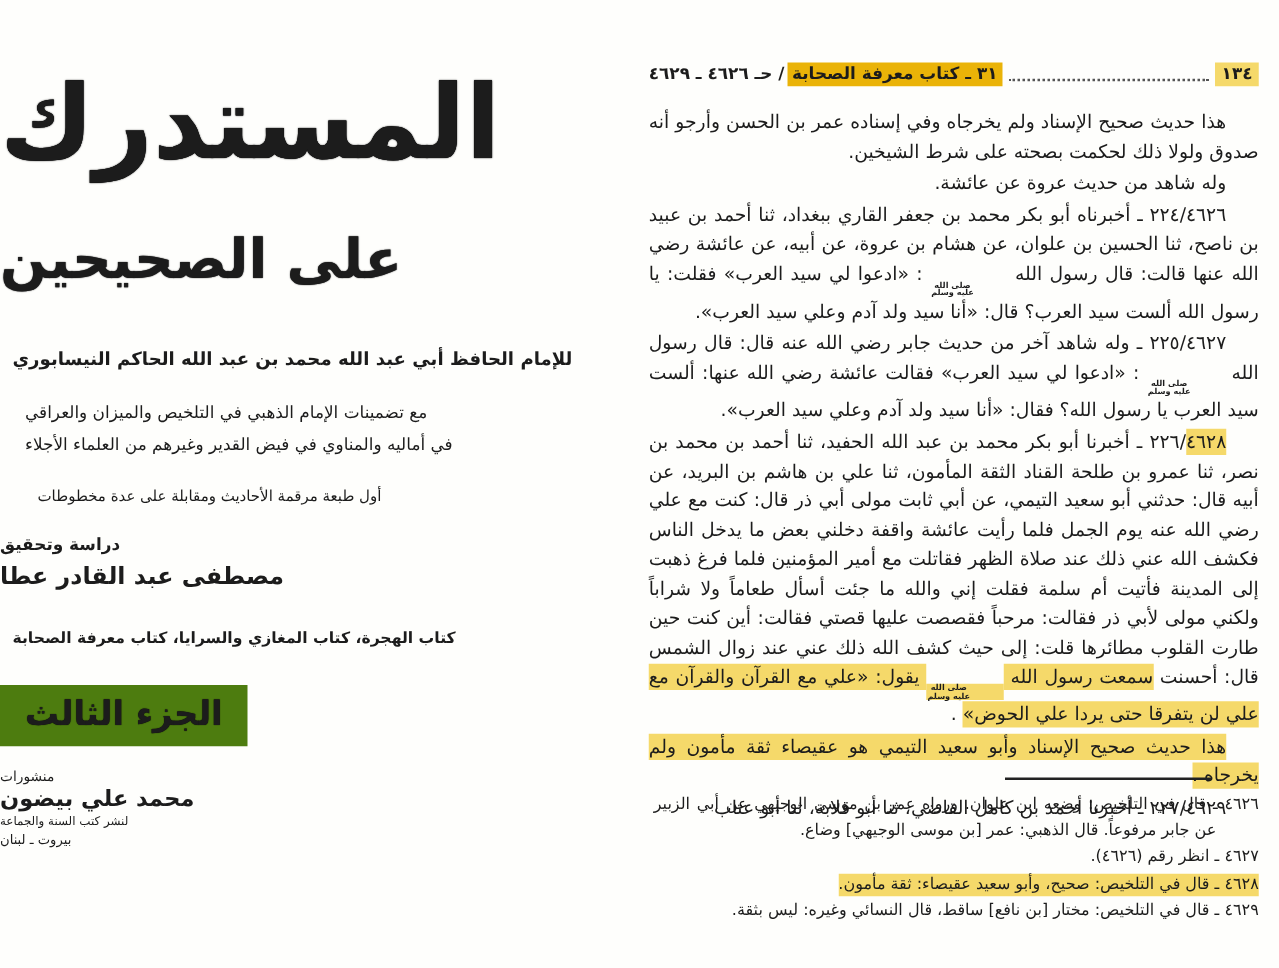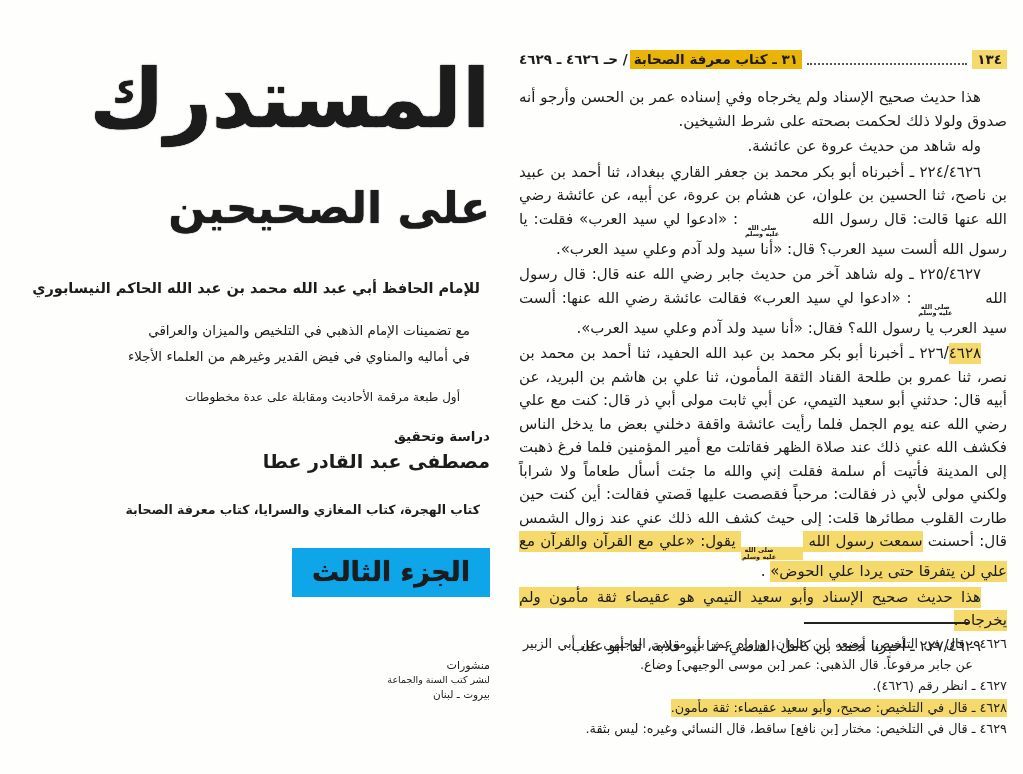--- a/index.html
+++ b/index.html
@@ -4,46 +4,46 @@
 <style>
   html,body{margin:0;padding:0;}
   body{
     width:1023px;height:774px;overflow:hidden;
     background:#ffffff;color:#1c1c1c;
     font-family:"DejaVu Sans",sans-serif;
   }
   .scan{position:relative;width:1023px;height:774px;background:#fefefc;}
 
   
-  .left-page{position:absolute;left:0;top:0;width:490px;height:638px;direction:rtl;text-align:right;}
+  .left-page{position:absolute;left:0;top:0;width:490px;height:638px;direction:rtl;text-align:left;}
   .book-title{
     position:absolute;top:52px;left:0;right:0;
     font-size:82px;line-height:1.15;font-weight:bold;
     text-shadow:0 0 1.3px #000,0 0 .5px #000;
     letter-spacing:-2px;
   }
   .book-subtitle{
     position:absolute;top:182px;left:0;right:0;
     font-size:44px;font-weight:bold;
     text-shadow:0 0 1px #000;
   }
   .author-line{position:absolute;top:280px;left:10px;right:10px;font-size:14.5px;font-weight:bold;}
   .subtitle1{position:absolute;top:322px;left:20px;right:20px;font-size:13.5px;}
   .subtitle2{position:absolute;top:348px;left:20px;right:20px;font-size:13.5px;}
   .edition-note{position:absolute;top:390px;left:30px;right:30px;font-size:12px;}
   .tahqiq-label{position:absolute;top:428px;left:0;right:0;font-size:13.5px;font-weight:bold;}
   .tahqiq-name{position:absolute;top:450px;left:0;right:0;font-size:19px;font-weight:bold;letter-spacing:-1px;}
   .contents-line{position:absolute;top:502px;left:10px;right:10px;font-size:12.5px;font-weight:bold;}
   .volume-wrap{position:absolute;top:548px;left:0;right:0;}
   .volume-badge{
-    display:inline-block;background:#0ea5e9;
+    display:inline-block;background:#4d7c0f;
     font-size:27px;font-weight:bold;padding:8px 20px 10px;
     text-shadow:0 0 .8px #000;
   }
-  .publisher-block{position:absolute;top:660px;left:0;right:0;line-height:1;}
+  .publisher-block{position:absolute;top:616px;left:0;right:0;line-height:1;}
   .pub1{font-size:11px;letter-spacing:2px;}
   .pub2{font-size:18px;font-weight:bold;margin-top:4px;letter-spacing:-1px;}
   .pub3{font-size:9.5px;margin-top:4px;}
   .pub4{font-size:21px;font-weight:bold;margin-top:3px;text-shadow:0 0 1px #000;}
   .pub5{font-size:10.5px;margin-top:4px;letter-spacing:1px;}
 
   
   .right-page{position:absolute;left:513px;top:0;width:500px;height:774px;direction:rtl;}
   .page-header{
     position:absolute;top:50px;right:6px;left:4px;
@@ -91,20 +91,21 @@
     <div class="subtitle2">في أماليه والمناوي في فيض القدير وغيرهم من العلماء الأجلاء</div>
     <div class="edition-note">أول طبعة مرقمة الأحاديث ومقابلة على عدة مخطوطات</div>
     <div class="tahqiq-label">دراسة وتحقيق</div>
     <div class="tahqiq-name">مصطفى عبد القادر عطا</div>
     <div class="contents-line">كتاب الهجرة، كتاب المغازي والسرايا، كتاب معرفة الصحابة</div>
     <div class="volume-wrap">
       <span class="volume-badge">الجزء الثالث</span>
     </div>
     <div class="publisher-block">
       <div class="pub1">منشورات</div>
+      <div class="pub2">محمد علي بيضون</div>
       <div class="pub3">لنشر كتب السنة والجماعة</div>
       <div class="pub5">بيروت ـ لبنان</div>
     </div>
   </div>
 
   <div class="right-page">
     <div class="page-header">
       <span class="page-number">١٣٤</span>
       <span class="leader"></span>
       <span class="chapter-title">٣١ ـ كتاب معرفة الصحابة</span>

